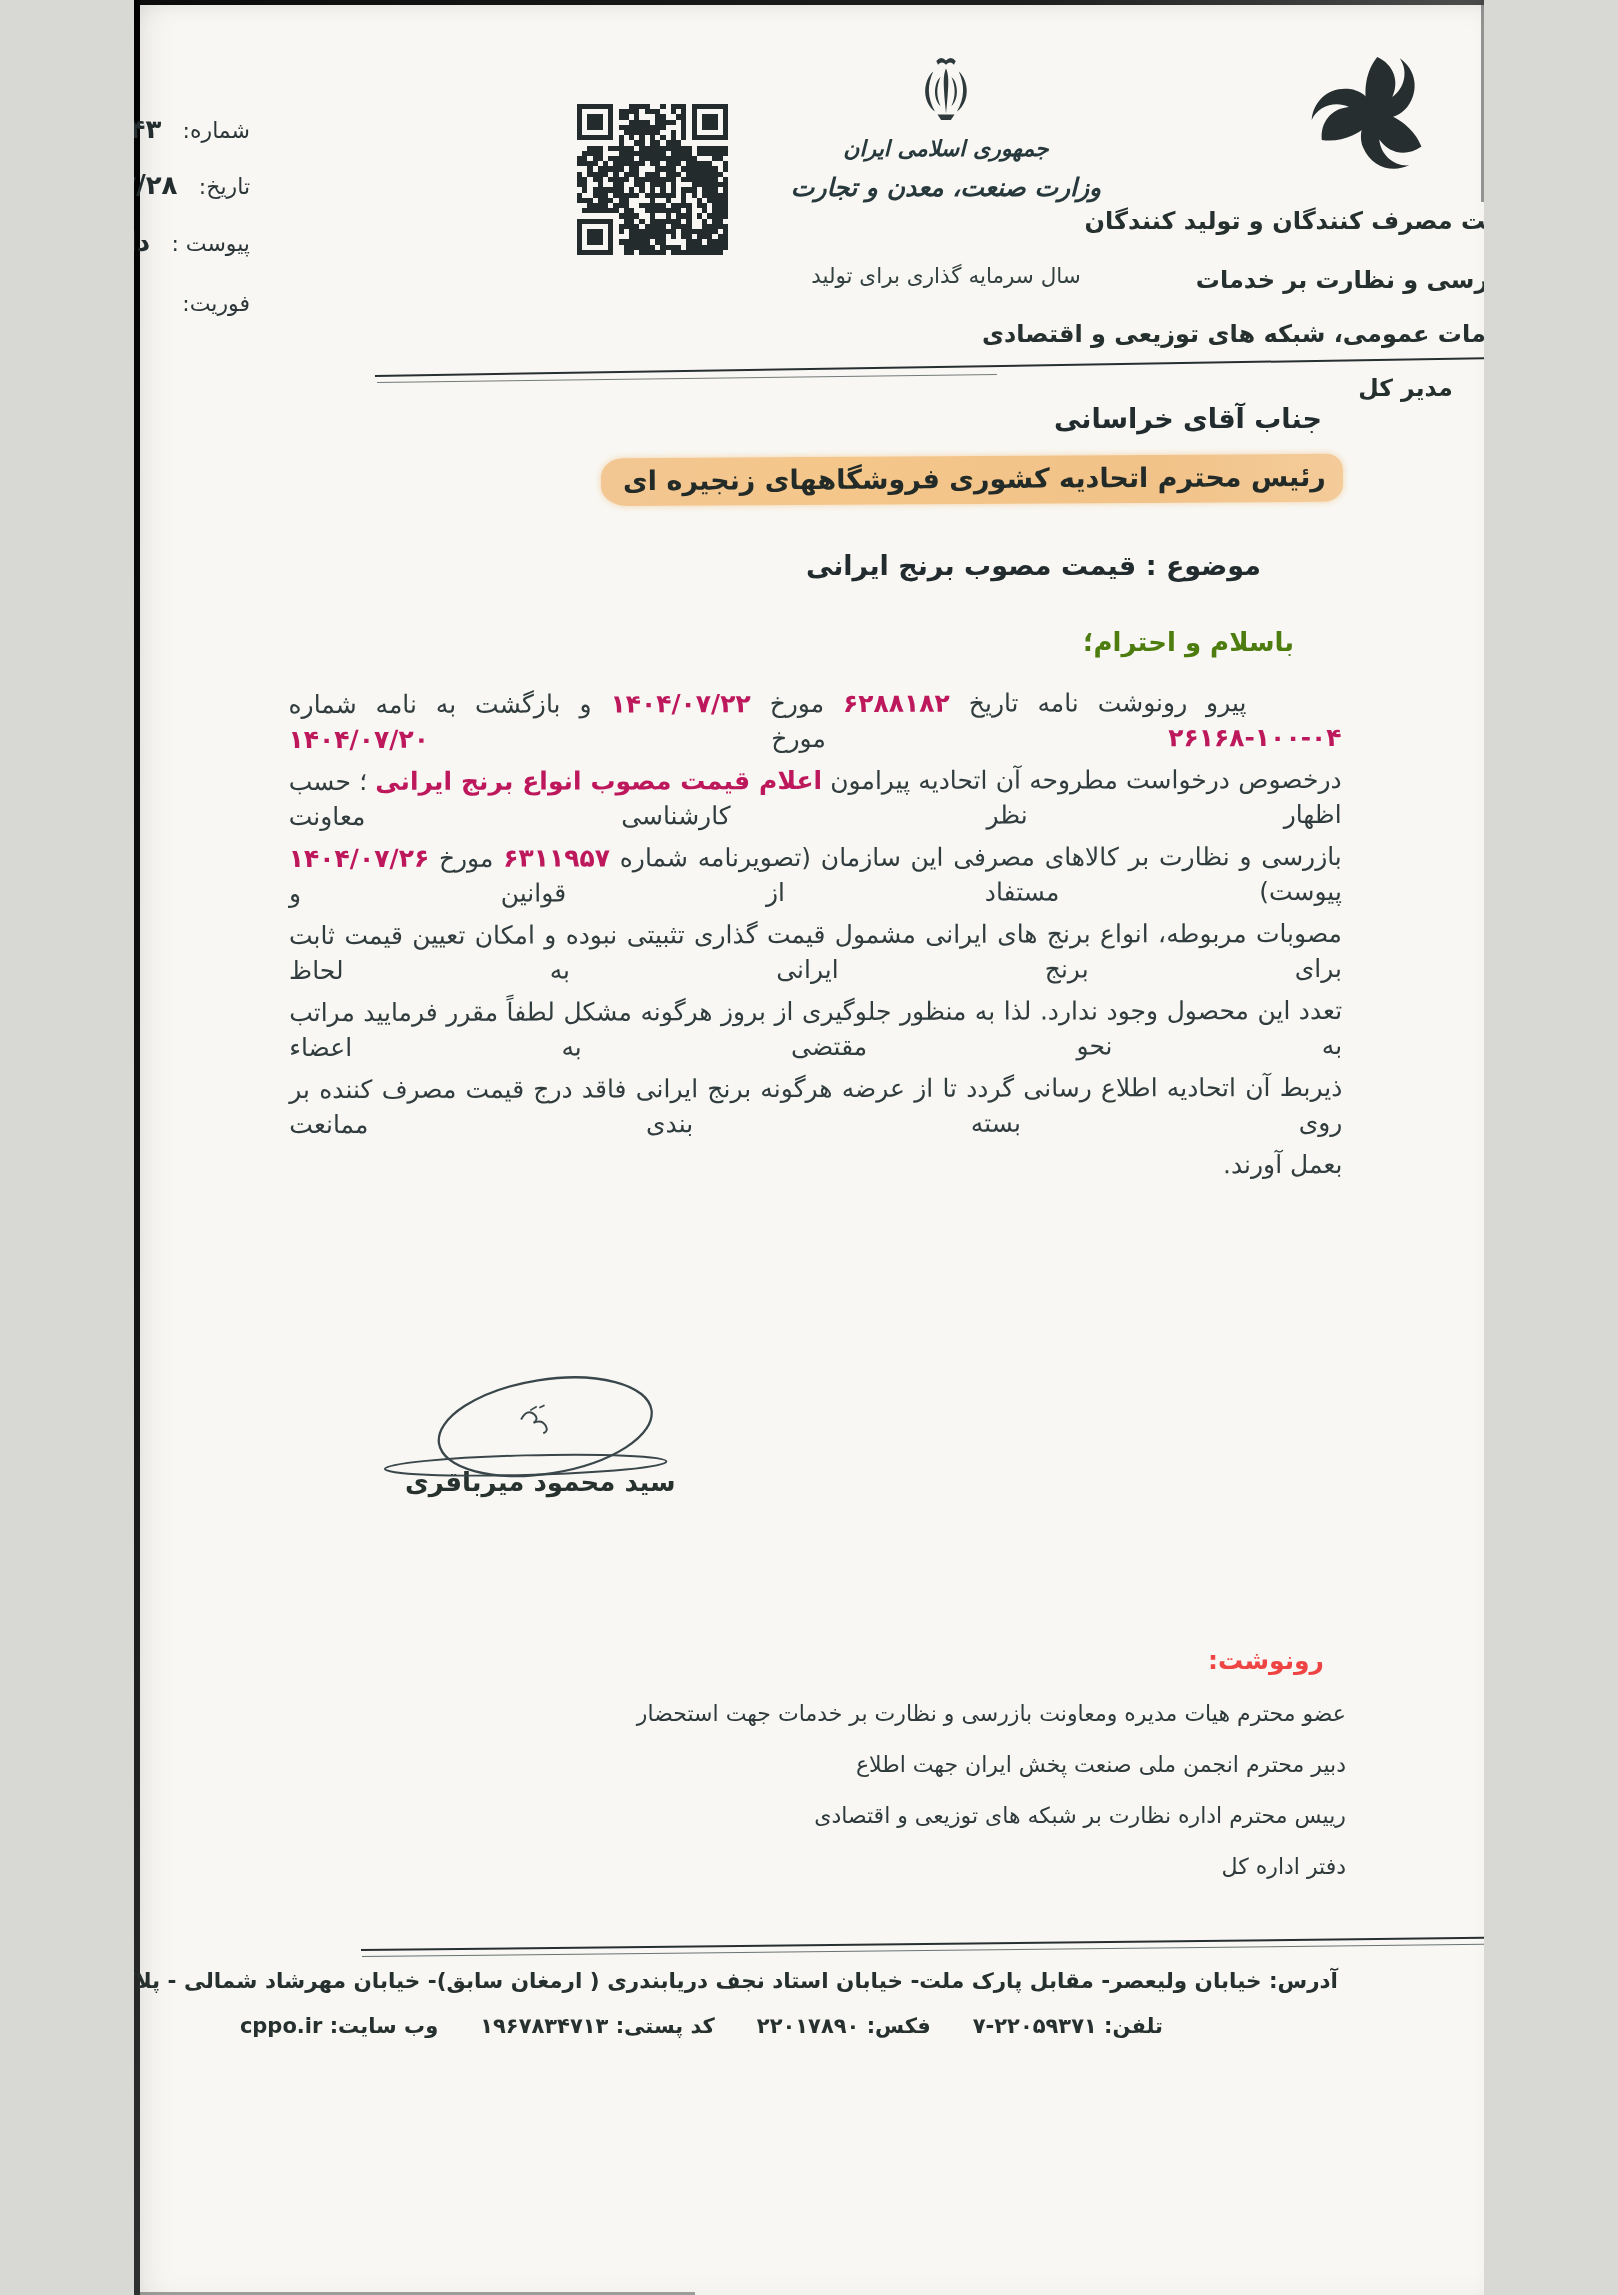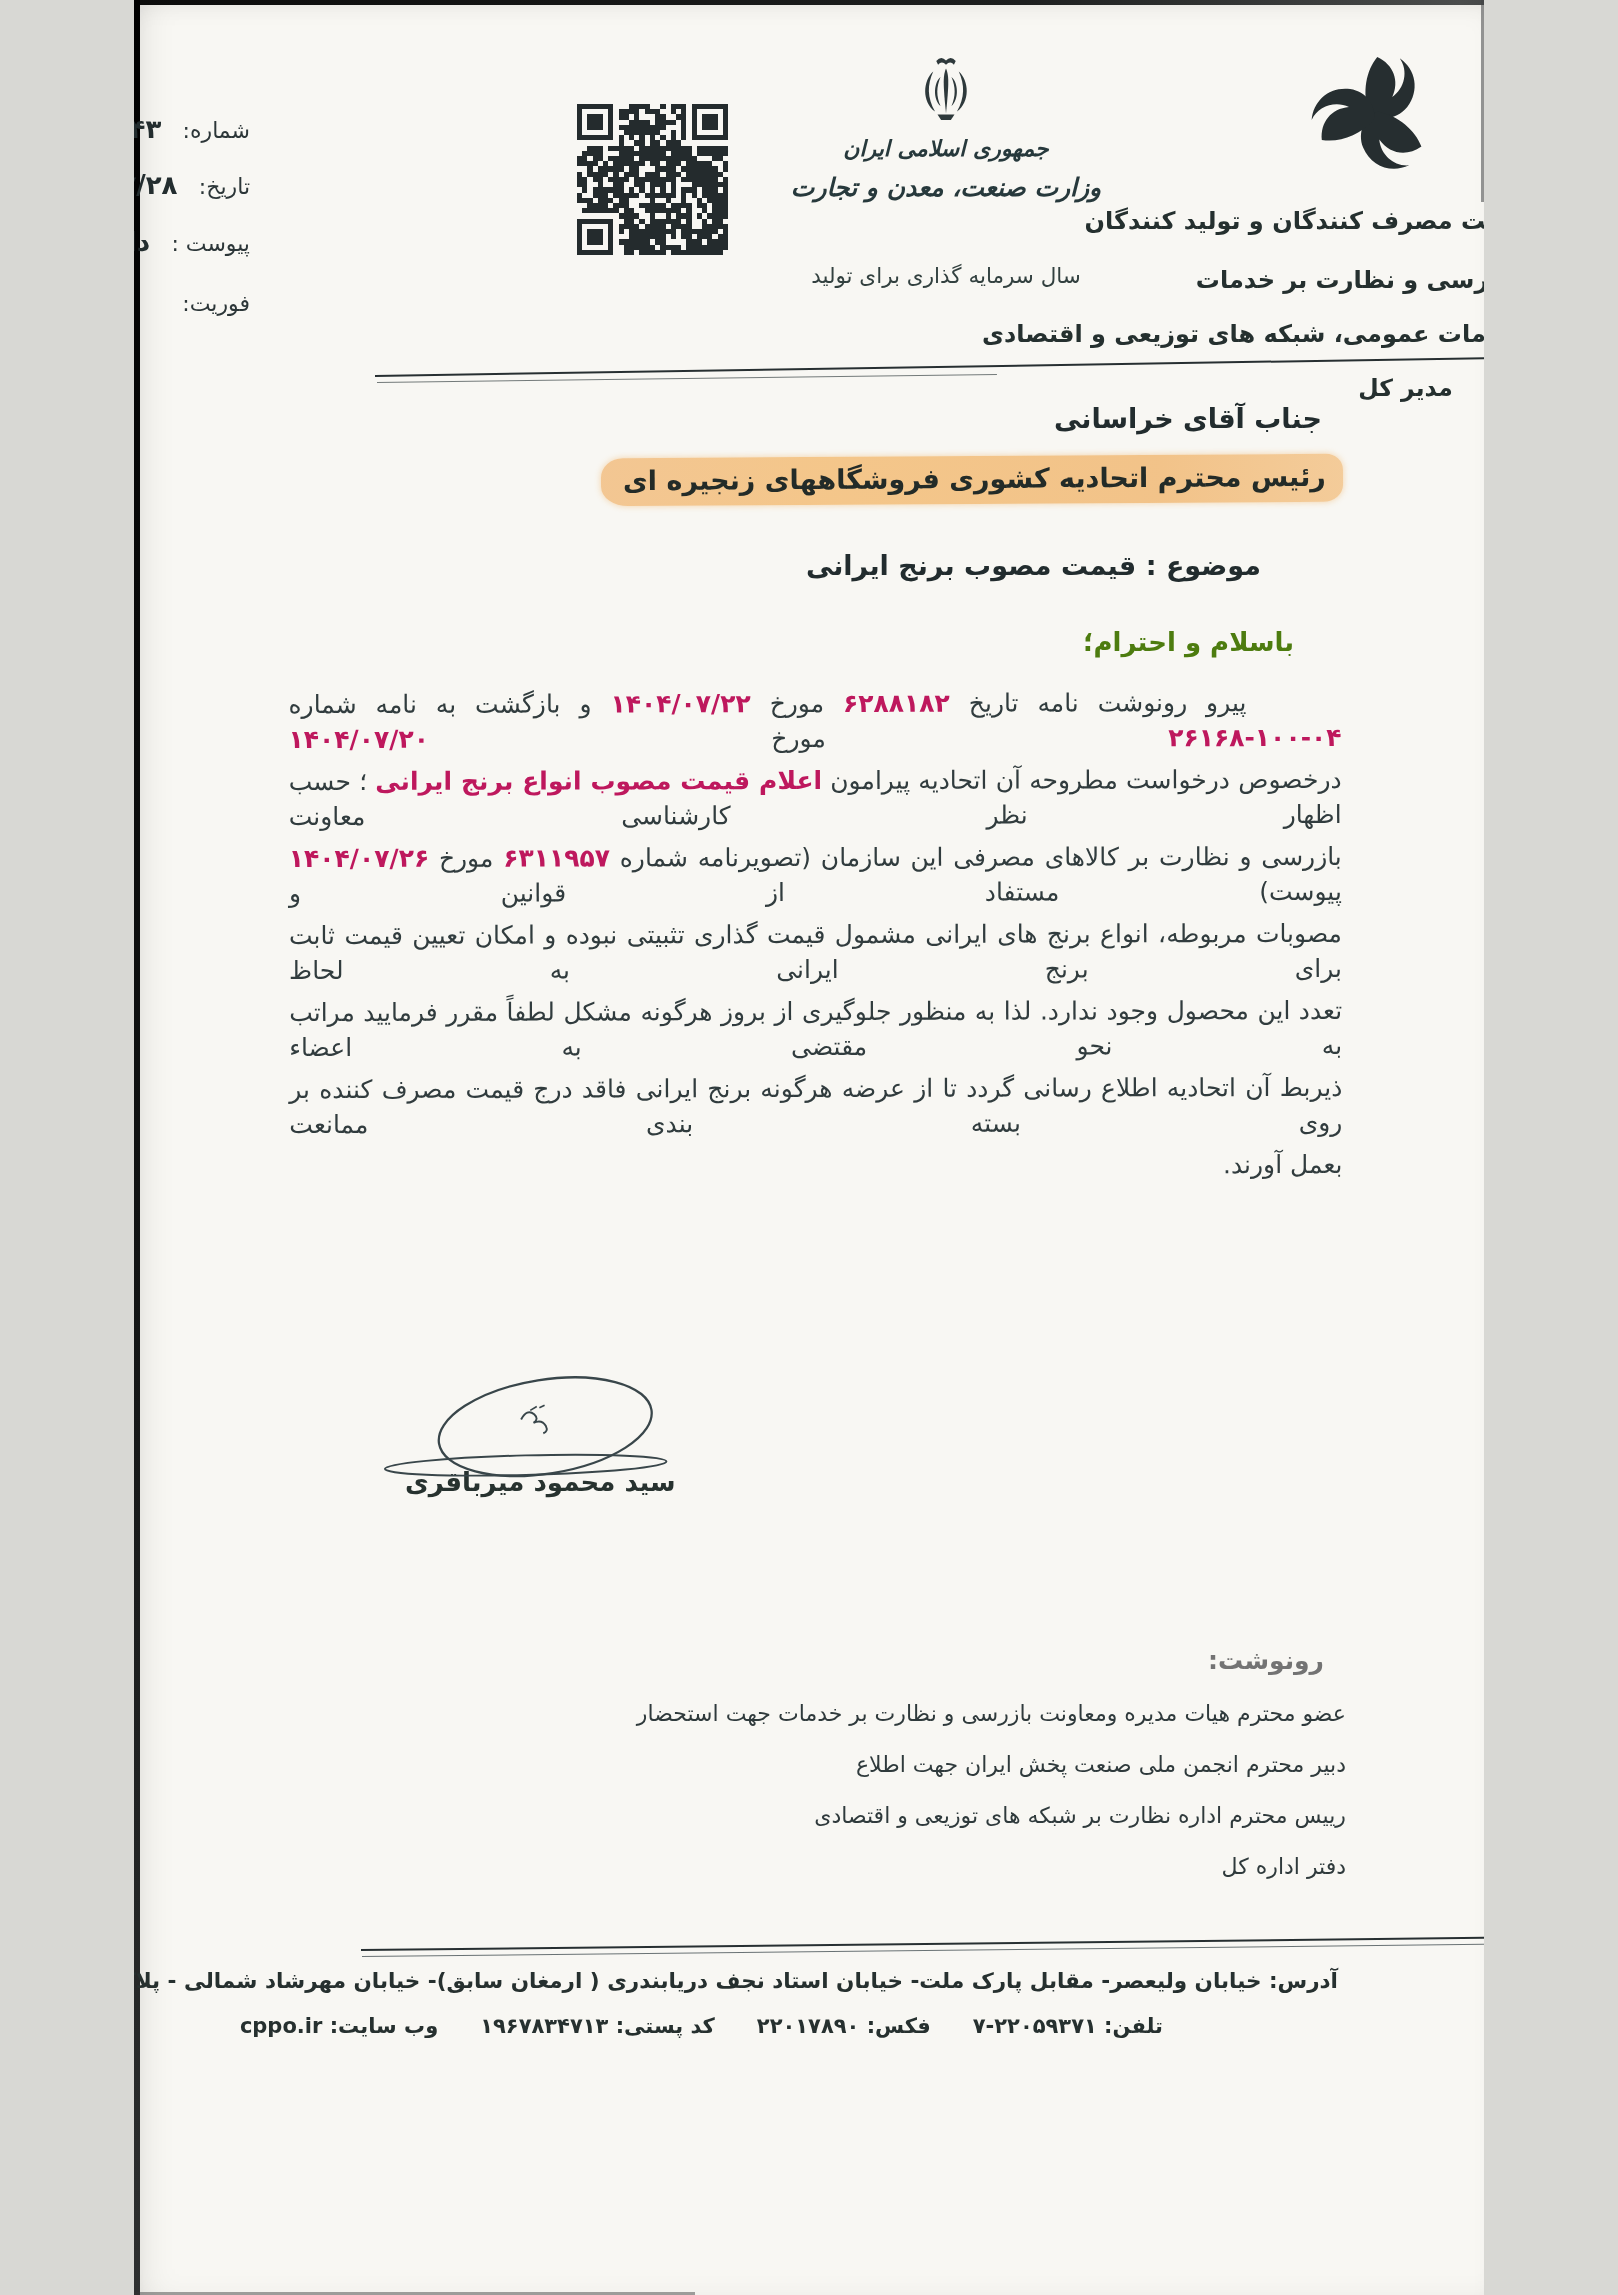--- a/index.html
+++ b/index.html
@@ -55,21 +55,21 @@
   
   .body-par{left:155px;right:142px;top:686px;font-size:25px;color:#313c3e;transform:rotate(-0.12deg);}
   .body-line{height:77px;line-height:35px;text-align:justify;text-align-last:justify;white-space:normal;}
   .body-line.first{text-indent:95px;}
   .body-line.last{text-align:right;text-align-last:right;}
   .body-line .b{color:#be185d;margin-top:20px;}
   
   .sig-svg{left:232px;top:1340px;width:365px;height:163px;z-index:3;}
   .sig-name{left:271px;top:1467px;width:274px;text-align:left;font-size:26px;font-weight:bold;color:#27322f;z-index:2;}
   
-  .cc-head{right:160px;top:1646px;font-size:25px;font-weight:bold;color:#737373;}
+  .cc-head{right:160px;top:1646px;font-size:25px;font-weight:bold;color:#ef4444;}
   .cc-list{right:138px;top:1699px;text-align:right;}
   .cc-item{height:51px;line-height:30px;font-size:22px;white-space:nowrap;color:#2f3a3c;}
   
   .fhr1{left:227px;top:1949px;width:1148px;border-top:2.6px solid #272f31;transform:rotate(-0.62deg);transform-origin:left center;}
   .fhr2{left:228px;top:1956px;width:1143px;border-top:1.3px solid #39454a;transform:rotate(-0.62deg);transform-origin:left center;opacity:.75;}
   .faddress{right:146px;top:1968px;font-size:21.5px;font-weight:bold;white-space:nowrap;color:#26302f;}
   .fcontact{right:321px;top:2014px;display:flex;flex-direction:row;gap:42px;font-size:21px;font-weight:bold;white-space:nowrap;color:#26302f;}
 </style>
 </head>
 <body>

